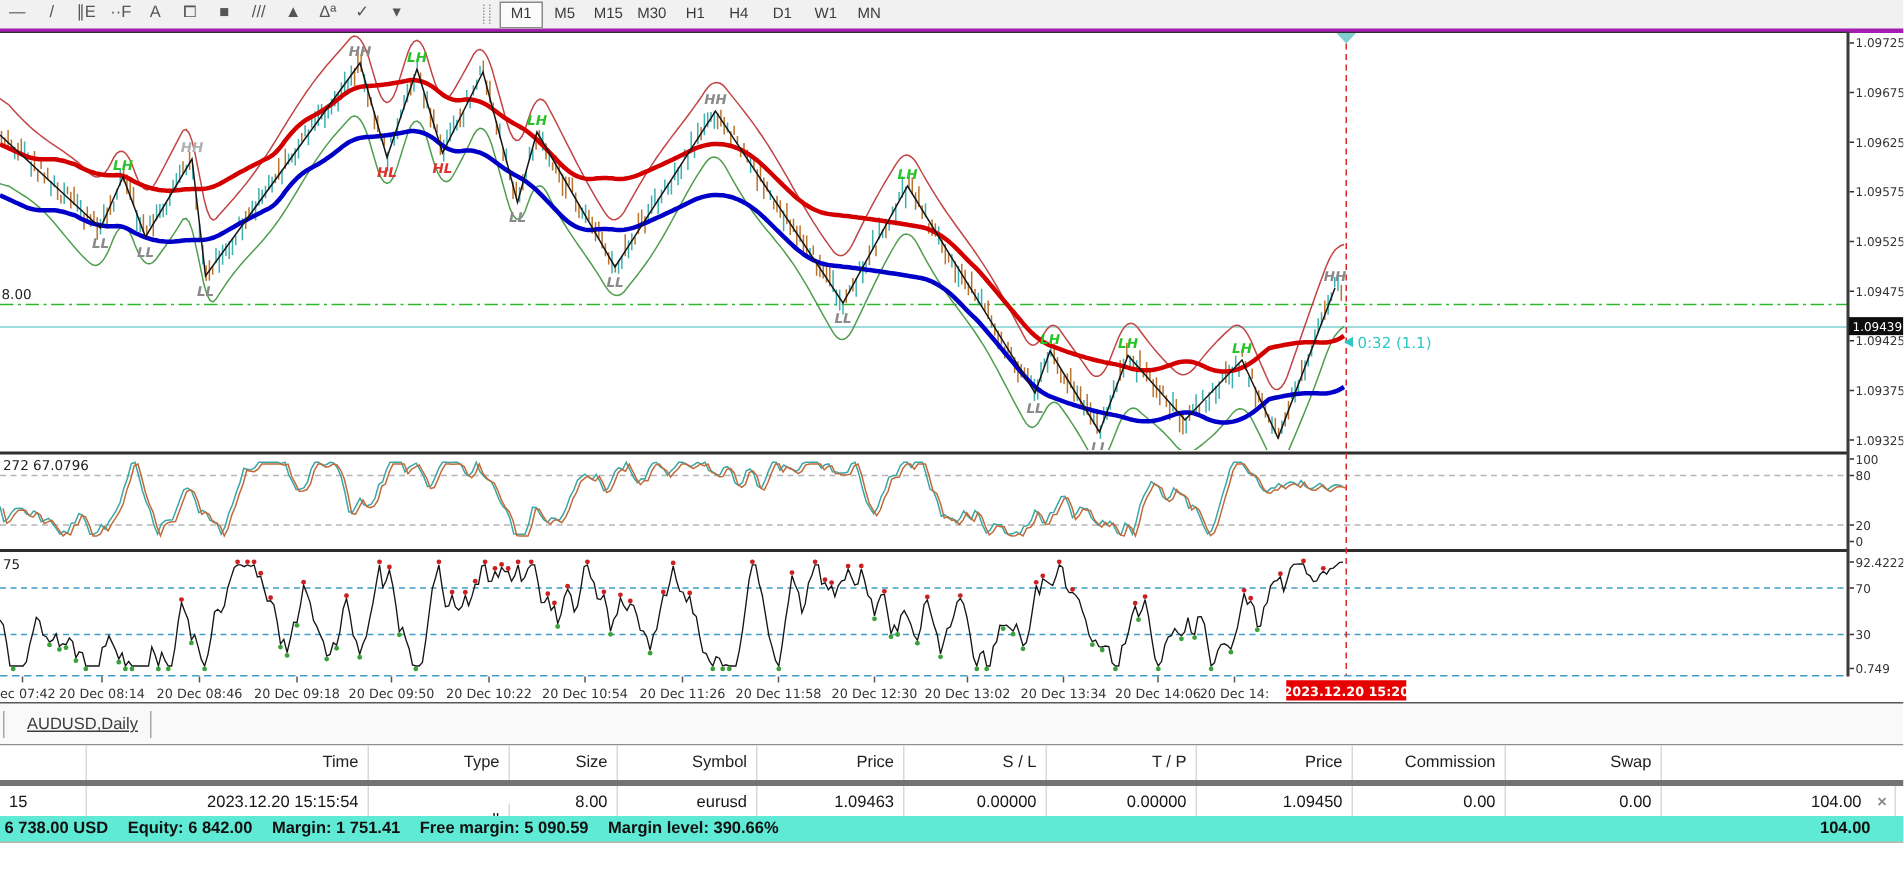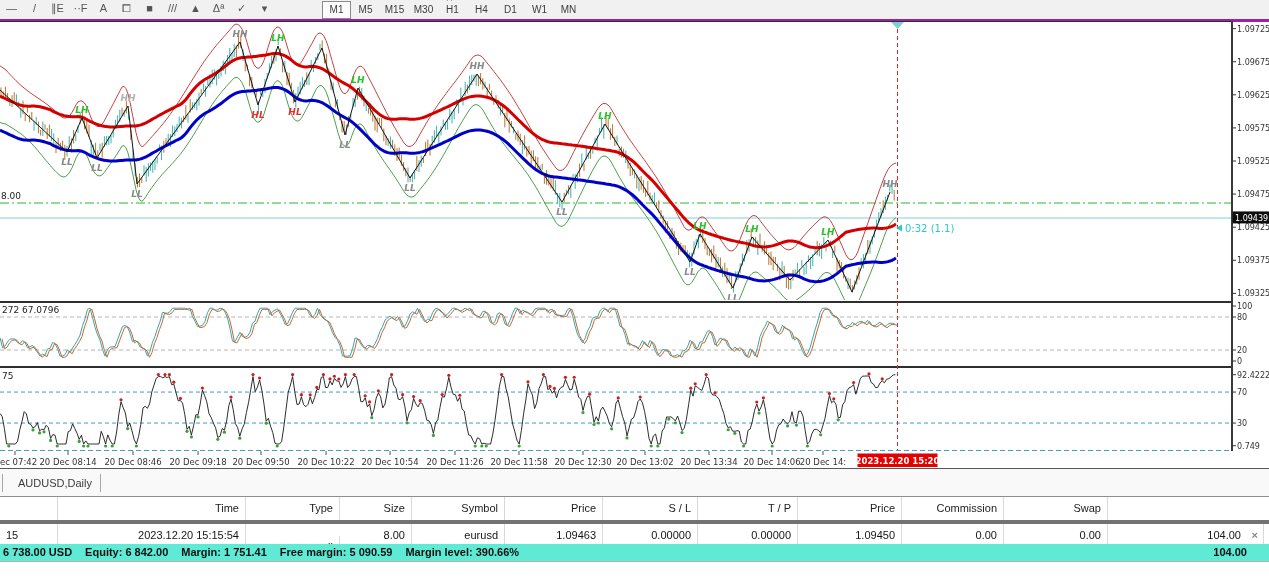--- a/index.html
+++ b/index.html
@@ -2,29 +2,29 @@
 <html><head>
 <meta charset="utf-8">
 <style>
   html,body{margin:0;padding:0;}
   body{width:1269px;height:586px;position:relative;background:#ffffff;
        font-family:"Liberation Sans",sans-serif;overflow:hidden;}
   .toolbar{position:absolute;top:0;left:0;width:1269px;height:19px;background:#f1f1f1;
            border-bottom:3px solid #a21caf;white-space:nowrap;}
   .tool{display:inline-block;min-width:17px;text-align:center;font-size:11px;color:#555;
         line-height:16px;vertical-align:top;padding:0 3px;}
-  .tfgroup{position:absolute;left:322px;top:0;height:19px;display:flex;align-items:center;flex-direction:column;}
+  .tfgroup{position:absolute;left:322px;top:0;height:19px;display:flex;align-items:center;}
   .grip{width:3px;height:13px;border-left:1px dotted #9a9a9a;border-right:1px dotted #9a9a9a;margin-right:6px;}
   .tf{width:27px;text-align:center;font-size:10px;line-height:16px;color:#3c3c3c;border:1px solid transparent;}
   .tf.active{background:#fbfbfb;border:1px solid #8a8a8a;}
   #chart-svg{position:absolute;top:21px;left:0;}
   .tabbar{position:absolute;top:468px;left:0;width:1269px;height:29px;box-sizing:border-box;
           background:#f9f9f9;border-top:1px solid #585858;border-bottom:1px solid #8f8f8f;}
   .tab{position:absolute;left:10px;top:4px;height:20px;line-height:20px;padding:0 12px 0 8px;
-       font-size:11px;color:#3c3c3c;}
+       font-size:11px;color:#3c3c3c;text-decoration:underline;}
   .tsep{position:absolute;width:1px;height:18px;background:#a8a8a8;top:5px;}
   .ttable{position:absolute;top:497px;left:0;width:1269px;background:#fff;}
   .thead,.trow{display:flex;height:23px;}
   .thead{border-bottom:4px solid #737373;}
   .cell{box-sizing:border-box;border-right:1px solid #d9d9d9;padding:0 6px;font-size:11px;
         line-height:22px;color:#161616;text-align:right;white-space:nowrap;overflow:hidden;position:relative;}
   .cell.left{text-align:left;}
   .thead .cell{color:#222;}
   .close-x{position:absolute;right:5px;top:0;color:#8a8a8a;font-weight:bold;font-size:11px;cursor:default;}
   .summary{position:absolute;top:544px;left:0;width:1269px;height:18px;box-sizing:border-box;

